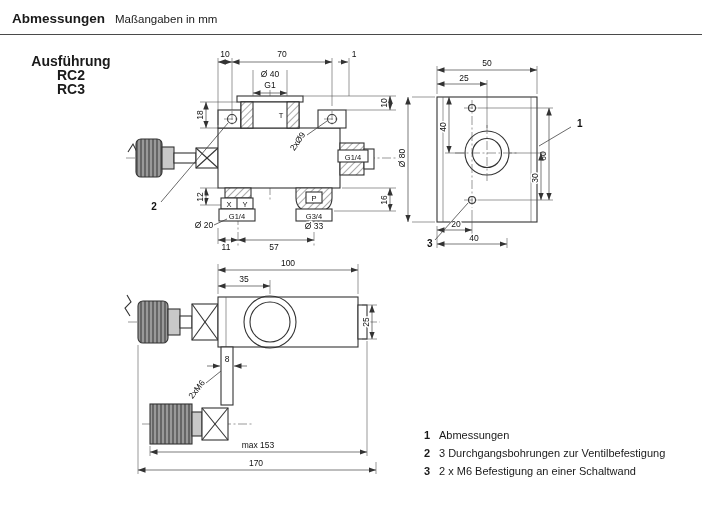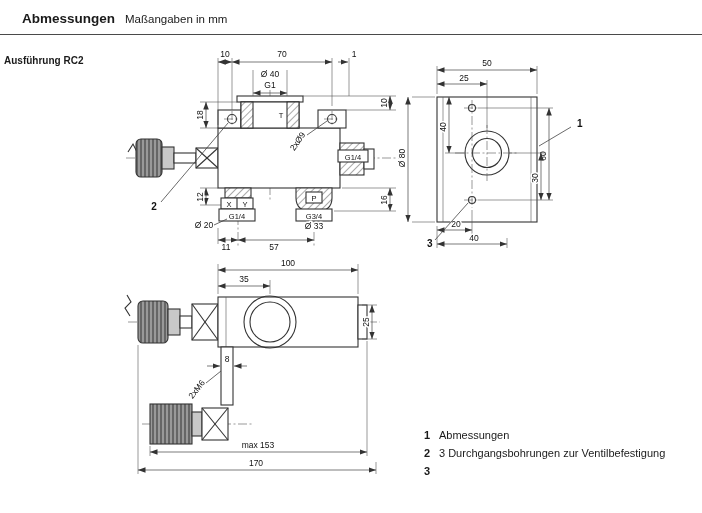--- a/index.html
+++ b/index.html
@@ -1,23 +1,23 @@
 <!DOCTYPE html>
 <html><head>
 <meta charset="utf-8">
 <style>
   html,body{margin:0;padding:0;}
   body{width:702px;height:513px;position:relative;background:#fff;
        font-family:"Liberation Sans",sans-serif;color:#1a1a1a;overflow:hidden;}
   .header{position:absolute;left:0;top:0;width:702px;box-sizing:border-box;
-          padding:9px 22px 7px;border-bottom:1.6px solid #4a4a4a;background:#fff;z-index:2;}
+          padding:9px 12px 7px;border-bottom:1.6px solid #4a4a4a;background:#fff;z-index:2;}
   .title{font-size:13.5px;font-weight:bold;}
   .subtitle{font-size:11.5px;margin-left:10px;}
-  .variant{position:absolute;left:4px;top:54px;width:104px;text-align:left;
-           font-size:10px;font-weight:bold;line-height:14px;z-index:2;}
+  .variant{position:absolute;left:19px;top:54px;width:104px;text-align:center;
+           font-size:14px;font-weight:bold;line-height:14px;z-index:2;}
   .legend{position:absolute;left:424px;top:426px;font-size:11px;line-height:18px;z-index:2;}
   .legend-row{display:flex;}
   .legend-num{font-weight:bold;width:15px;flex:0 0 15px;}
   svg.draw{position:absolute;left:0;top:0;z-index:1;}
   svg text{font-family:"Liberation Sans",sans-serif;font-size:8.5px;fill:#111;}
   text.small{font-size:7.5px;}
   text.callout{font-size:10px;font-weight:bold;}
   .halo{paint-order:stroke;stroke:#fff;stroke-width:3px;stroke-linejoin:round;}
   .out{fill:none;stroke:#333;stroke-width:1.1px;}
   .outw{fill:#fff;stroke:#333;stroke-width:1.1px;}
@@ -30,20 +30,21 @@
 </style>
 </head>
 <body>
 
 <div class="header">
   <span class="title">Abmessungen</span><span class="subtitle">Maßangaben in mm</span>
 </div>
 
 <div class="variant">
   <div>Ausführung RC2</div>
+  <div>RC3</div>
 </div>
 
 <svg class="draw" width="702" height="513" viewBox="0 0 702 513">
   <defs>
     <marker id="ar" viewBox="0 0 8 8" refX="7.5" refY="4" markerWidth="8" markerHeight="8" markerUnits="userSpaceOnUse" orient="auto-start-reverse">
       <path d="M0,1.2 L7.5,4 L0,6.8 Z" fill="#333"></path>
     </marker>
     <pattern id="hatch" width="5" height="5" patternUnits="userSpaceOnUse" patternTransform="rotate(45)">
       <rect width="5" height="5" fill="#fff"></rect>
       <line x1="0" y1="0" x2="0" y2="5" stroke="#555" stroke-width="1"></line>
@@ -271,14 +272,15 @@
   <div class="legend-row">
     <span class="legend-num">1</span>
     <span class="legend-text">Abmessungen</span>
   </div>
   <div class="legend-row">
     <span class="legend-num">2</span>
     <span class="legend-text">3 Durchgangsbohrungen zur Ventilbefestigung</span>
   </div>
   <div class="legend-row">
     <span class="legend-num">3</span>
+    <span class="legend-text">2 x M6 Befestigung an einer Schaltwand</span>
   </div>
 </div>
 
 </body></html>

